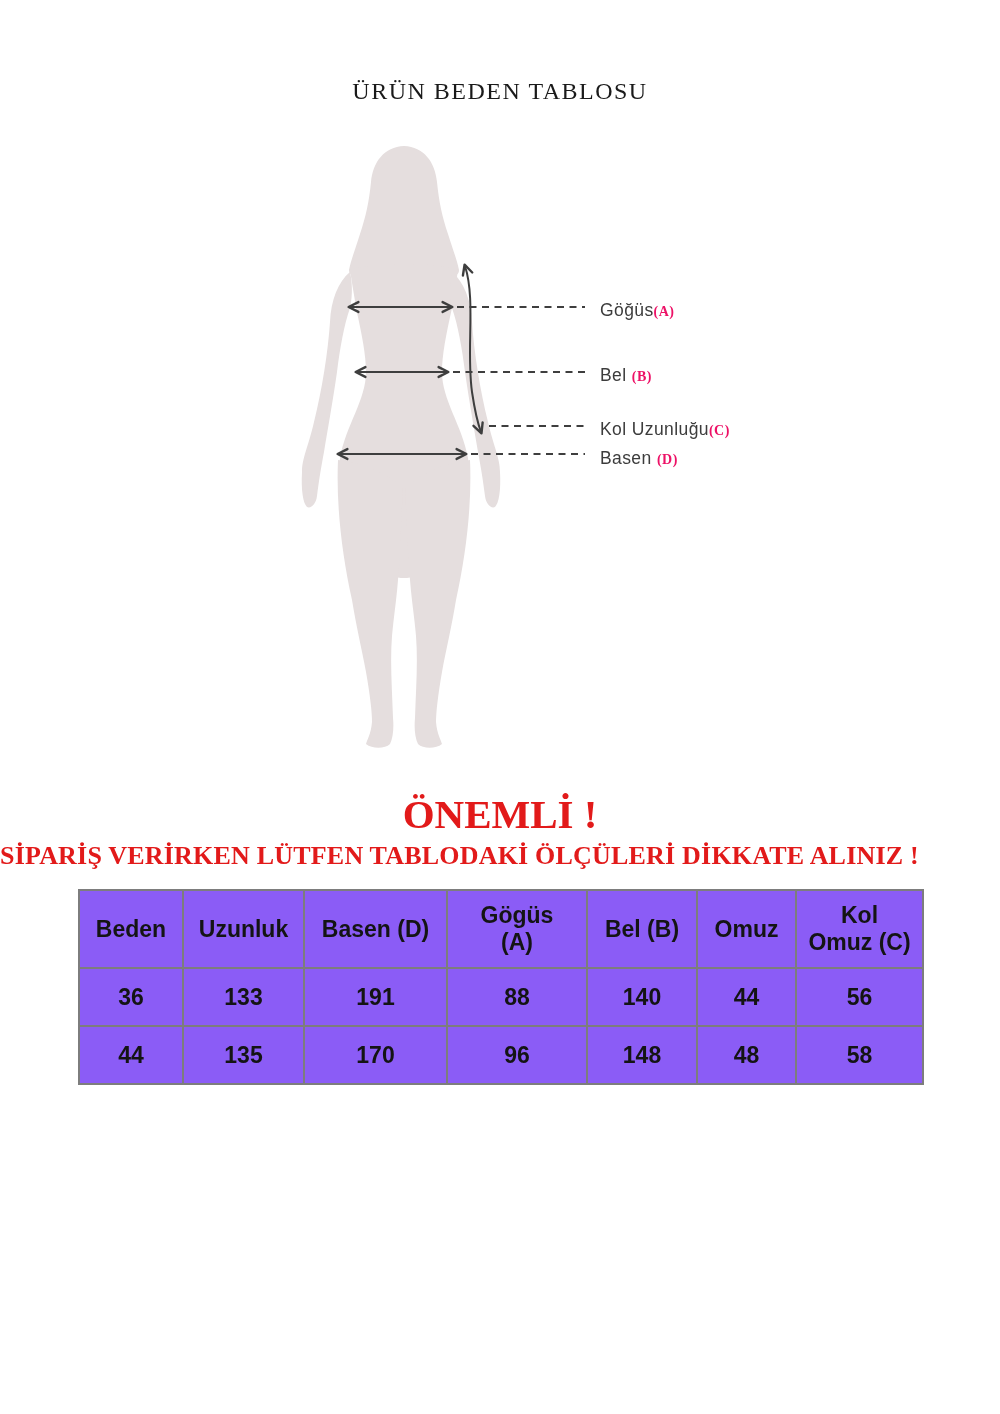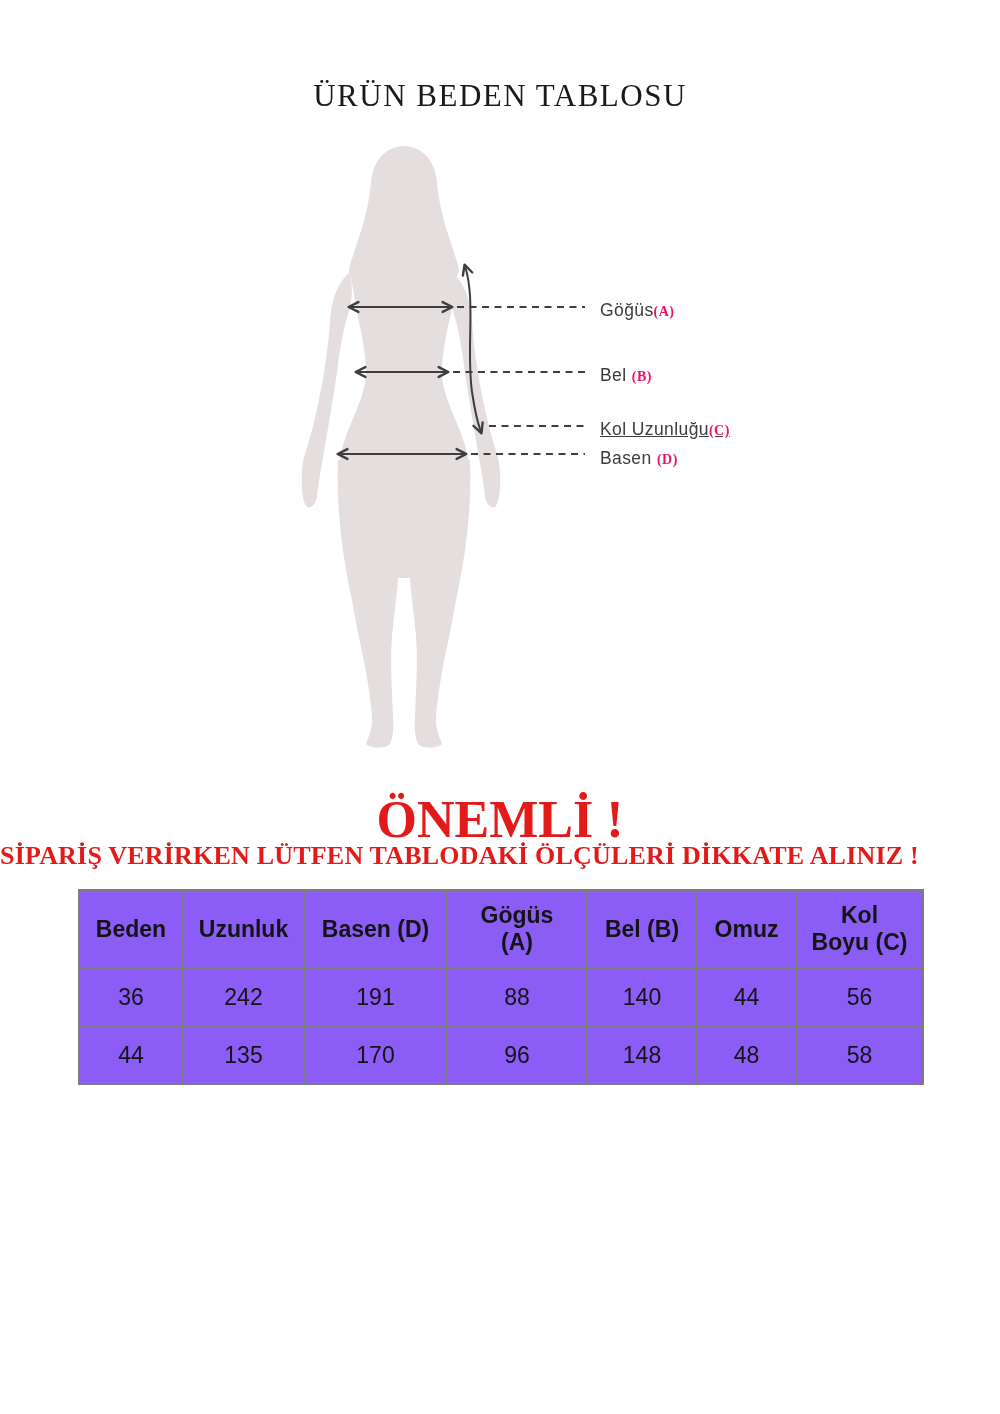--- a/index.html
+++ b/index.html
@@ -8,37 +8,37 @@
     width:1000px;height:1414px;
     margin:0 auto;
     background:#ffffff;
     font-family:"Liberation Sans",sans-serif;
     overflow:hidden;
   }
   .title{
     position:absolute;top:78px;left:0;width:1000px;
     text-align:center;
     font-family:"Liberation Serif",serif;
-    font-size:31px;font-weight:400;letter-spacing:1.5px;
+    font-size:24px;font-weight:400;letter-spacing:1.5px;
     color:#1a1a1a;
   }
   .diagram-svg{position:absolute;top:0;left:0;}
   .dlabel{
     position:absolute;left:600px;height:23px;line-height:28px;
     font-size:17.5px;color:#3c3c3c;letter-spacing:0.4px;
     white-space:pre;
   }
   .dlabel .key{
     font-family:"Liberation Serif",serif;
     font-weight:bold;font-size:14px;color:#ed1166;letter-spacing:0.5px;
   }
   .notice-heading{
     position:absolute;top:790px;left:0;width:1000px;text-align:center;
     font-family:"Liberation Serif",serif;font-weight:bold;
-    font-size:52px;color:#e21a1a;
+    font-size:41px;color:#e21a1a;
   }
   .notice-warning{
     position:absolute;top:841px;left:0;width:888px;text-align:center;
     font-family:"Liberation Serif",serif;font-weight:bold;
     font-size:26px;color:#e21a1a;letter-spacing:0.2px;
     white-space:nowrap;
   }
   table.size-table{
     position:absolute;top:889px;left:78px;
     width:844px;border-collapse:collapse;table-layout:fixed;
@@ -51,21 +51,21 @@
   }
   table.size-table th{
     height:76px;
     font-family:"Liberation Sans",sans-serif;
     font-size:23px;font-weight:bold;line-height:27px;
     padding:0 2px;
   }
   table.size-table th span{display:block;}
   table.size-table td{
     height:54px;
-    font-size:23px;font-weight:400;
+    font-size:23px;font-weight:700;
   }
 </style>
 </head>
 <body>
 
 <div class="page">
 
   <div class="title">ÜRÜN BEDEN TABLOSU</div>
 
   <svg class="diagram-svg" width="1000" height="785" viewBox="0 0 1000 785" xmlns="http://www.w3.org/2000/svg">
@@ -122,21 +122,21 @@
       <line x1="453" y1="372" x2="585" y2="372"></line>
       <line x1="489" y1="426" x2="585" y2="426"></line>
       <line x1="471" y1="454" x2="585" y2="454"></line>
     </g>
   </svg>
 
   <div class="dlabel" style="top:296px;"><span>Göğüs</span><span class="key">(A)</span></div>
 
   <div class="dlabel" style="top:361px;"><span>Bel </span><span class="key">(B)</span></div>
 
-  <div class="dlabel" style="top:415px;text-decoration:underline;"><span>Kol Uzunluğu</span><span class="key">(C)</span></div>
+  <div class="dlabel" style="top:415px;"><span>Kol Uzunluğu</span><span class="key">(C)</span></div>
 
   <div class="dlabel" style="top:444px;"><span>Basen </span><span class="key">(D)</span></div>
 
   <div class="notice-heading">ÖNEMLİ !</div>
   <div class="notice-warning">SİPARİŞ VERİRKEN LÜTFEN TABLODAKİ ÖLÇÜLERİ DİKKATE ALINIZ !</div>
 
   <table class="size-table">
     <colgroup>
       <col style="width:104px">
         <col style="width:121px">
@@ -167,28 +167,28 @@
         <th>
             <span>Bel (B)</span>
             <span></span>
           </th>
         <th>
             <span>Omuz</span>
             <span></span>
           </th>
         <th>
             <span>Kol</span>
-            <span>Boyu (C)</span>
+            <span>Omuz (C)</span>
           </th>
       </tr>
     </thead>
     <tbody>
       <tr>
         <td>36</td>
-        <td>242</td>
+        <td>133</td>
         <td>191</td>
         <td>88</td>
         <td>140</td>
         <td>44</td>
         <td>56</td>
       </tr>
       <tr>
         <td>44</td>
         <td>135</td>
         <td>170</td>

